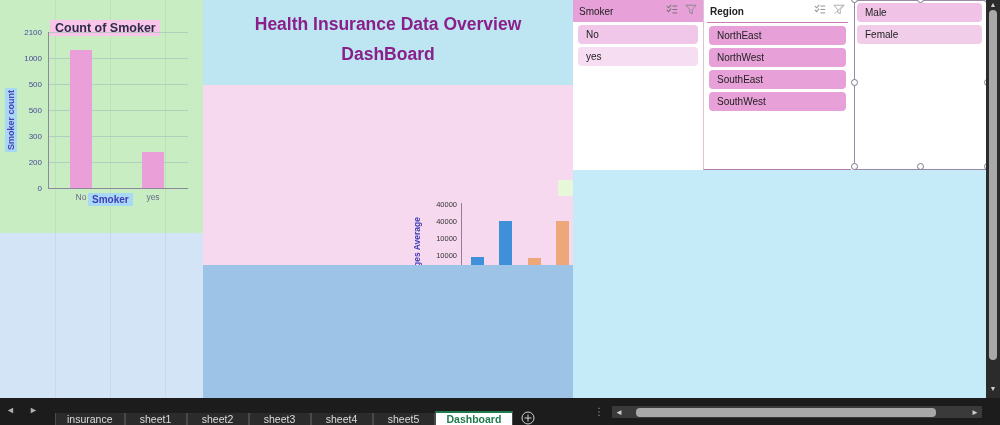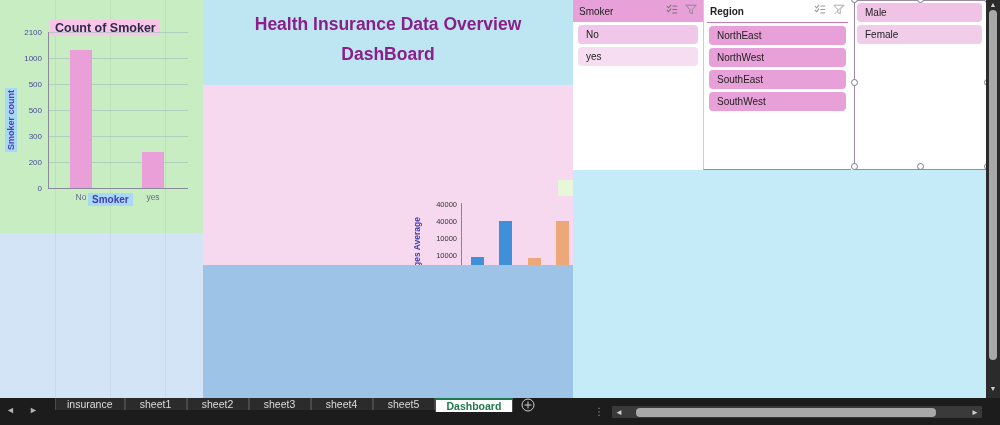--- a/index.html
+++ b/index.html
@@ -90,21 +90,21 @@
   
   .selbox { position:absolute; border:1px solid #9a8aa8; }
   .handle {
     position:absolute; width:7px; height:7px; border-radius:50%;
     background:#fff; border:1px solid #7a7a8a;
   }
 
   
   .statusbar { position:absolute; left:0; bottom:0; width:1000px; height:27px; background:#1c1c1c; }
   .navarrows { position:absolute; left:6px; top:7px; display:flex; gap:14px; color:#b0b0b0; font-size:9px; }
-  .tabs { position:absolute; left:55px; top:0; height:27px; display:flex; align-items:flex-start; }
+  .tabs { position:absolute; left:55px; top:0; height:27px; display:flex; align-items:flex-end; }
   .tab {
     min-width:62px; padding:0 11px; display:flex; align-items:center; justify-content:center;
     font-size:10.5px; color:#dcdcdc; background:#2b2b2b;
     border-right:1px solid #4a4a4a; border-left:1px solid #4a4a4a;
   }
   .tab.active { background:#ffffff; color:#1f7a4d; font-weight:bold; border-top:2px solid #1f7a4d; }
   .addsheet { width:30px; display:flex; align-items:center; justify-content:center; color:#cfcfcf; font-size:13px; }
   .hdots { position:absolute; left:594px; top:8px; color:#9a9a9a; font-size:10px; letter-spacing:0; }
   .hscroll { position:absolute; left:612px; top:8px; width:370px; height:12px; background:#3a3a3a; border-radius:1px; display:flex; align-items:center; }
   .hthumb { height:9px; background:#a8a8a8; border-radius:4px; margin-left:10px; }

